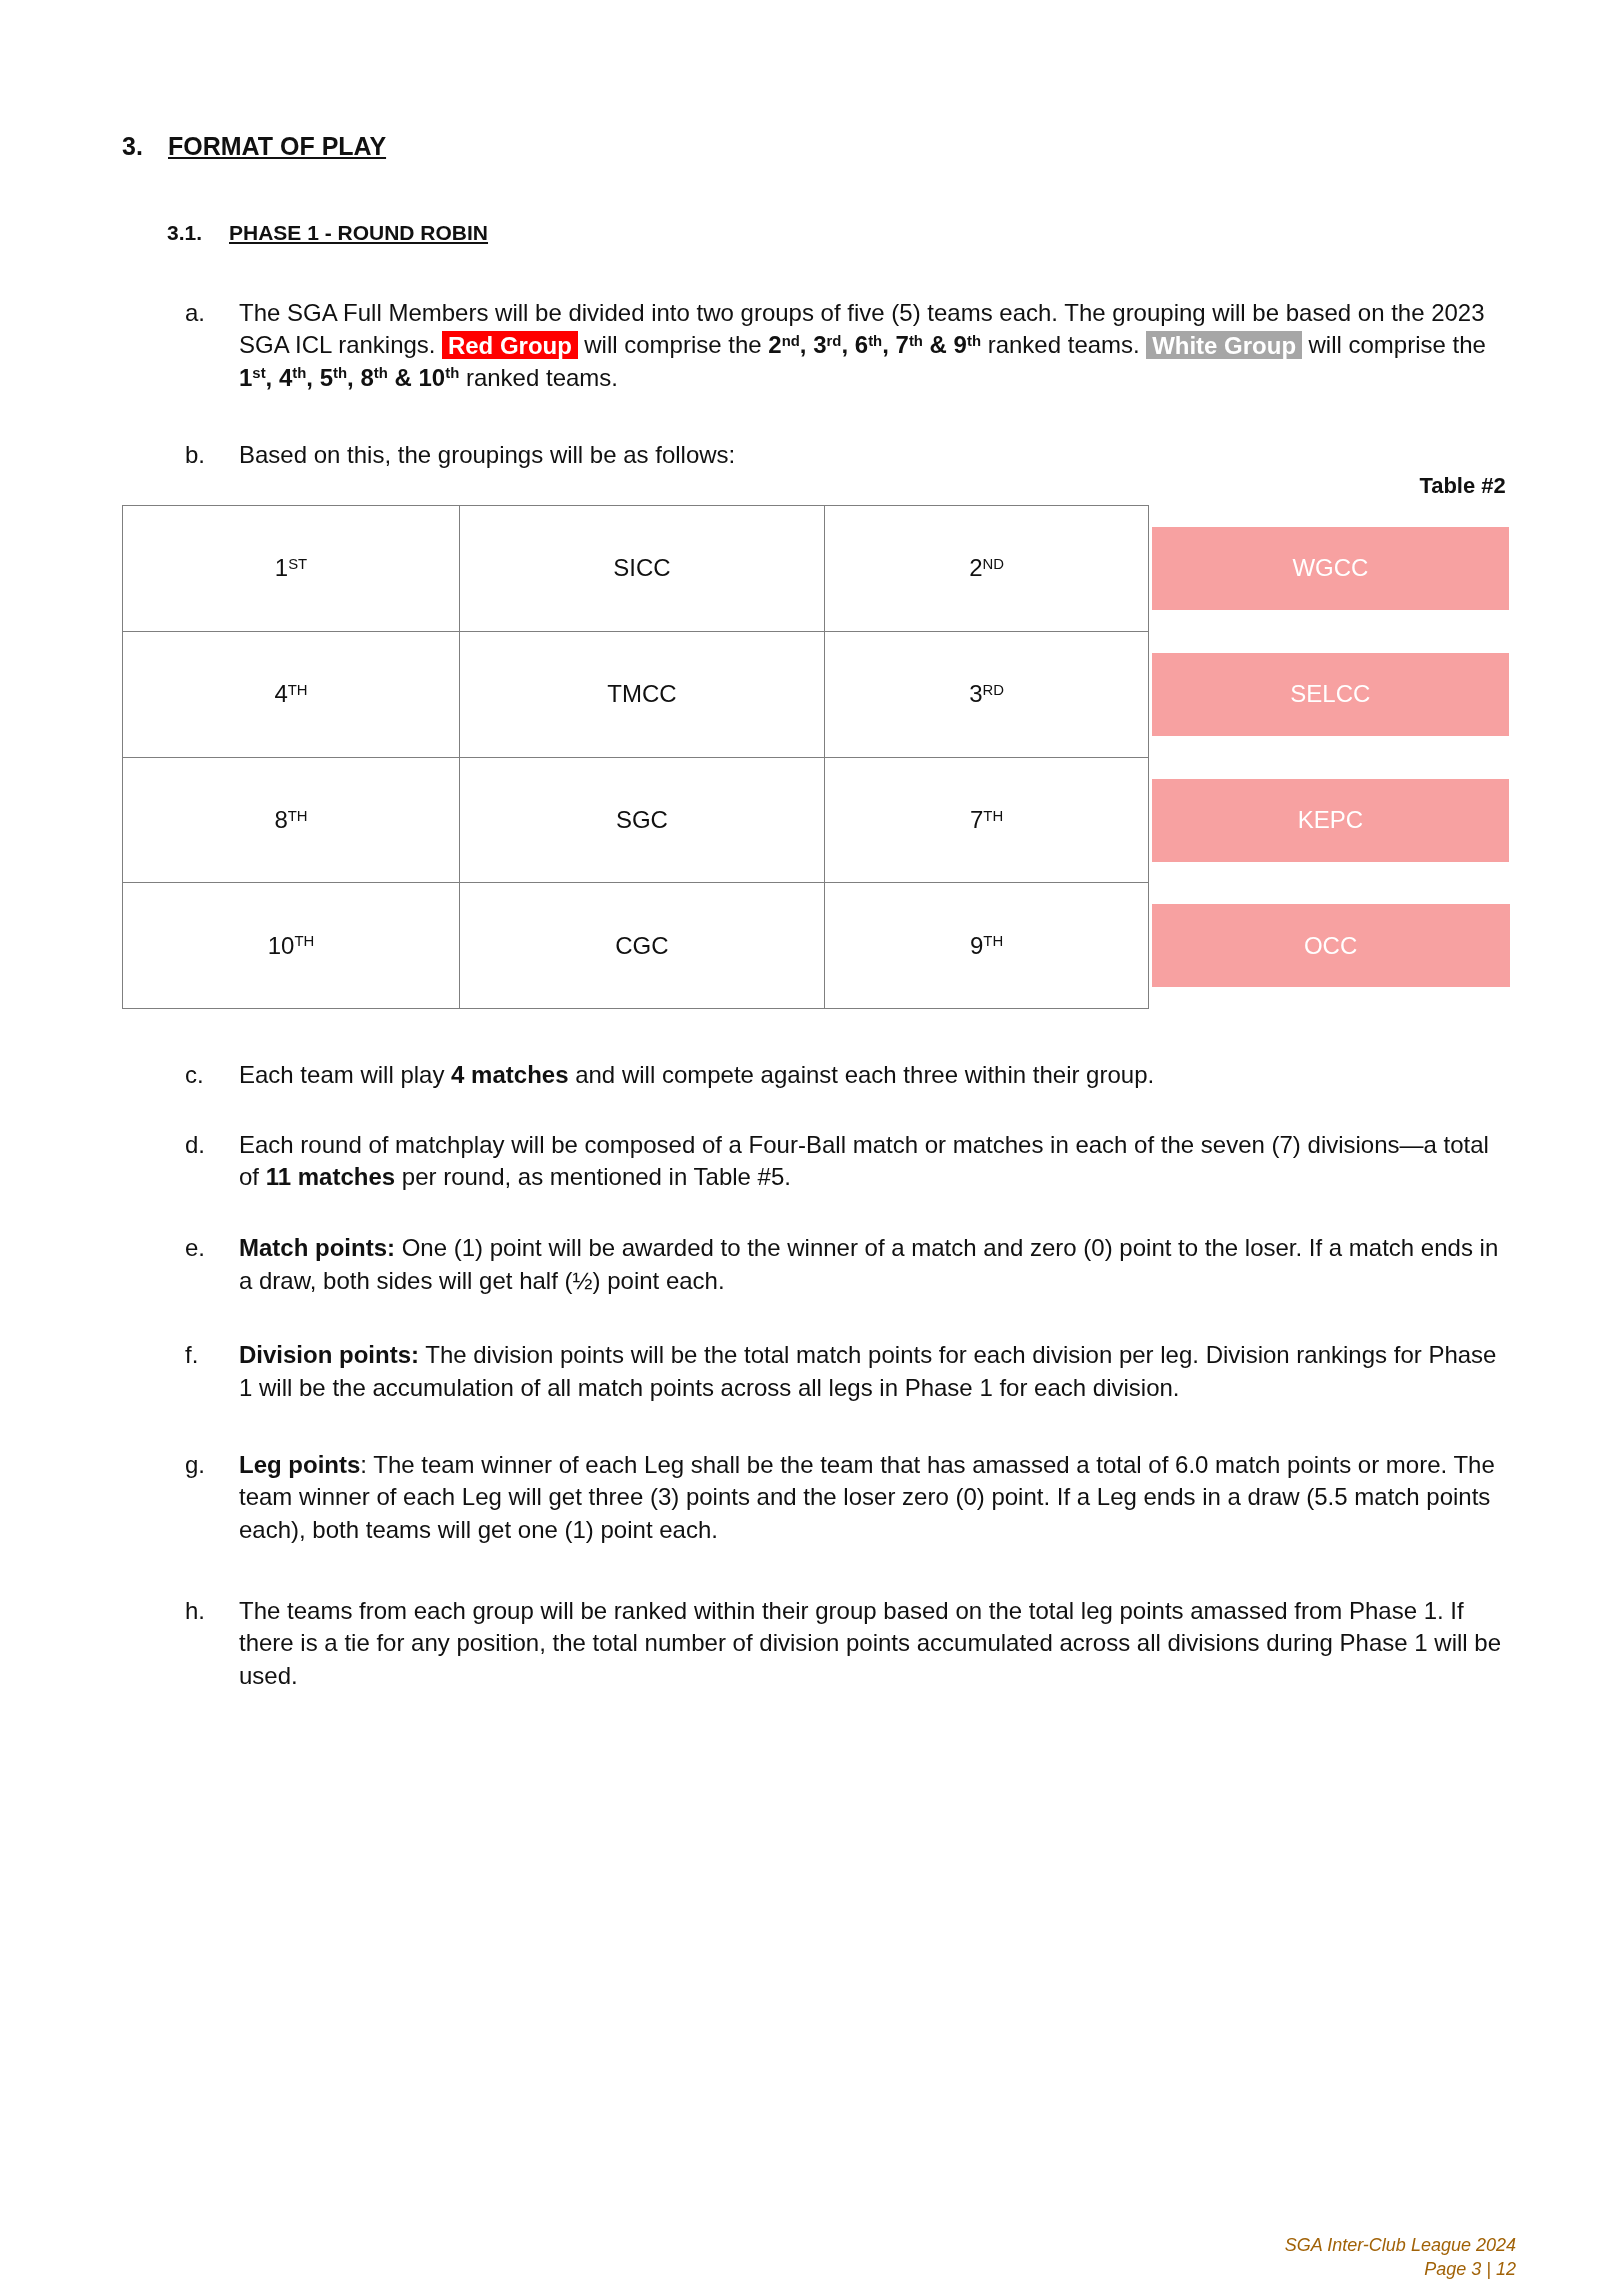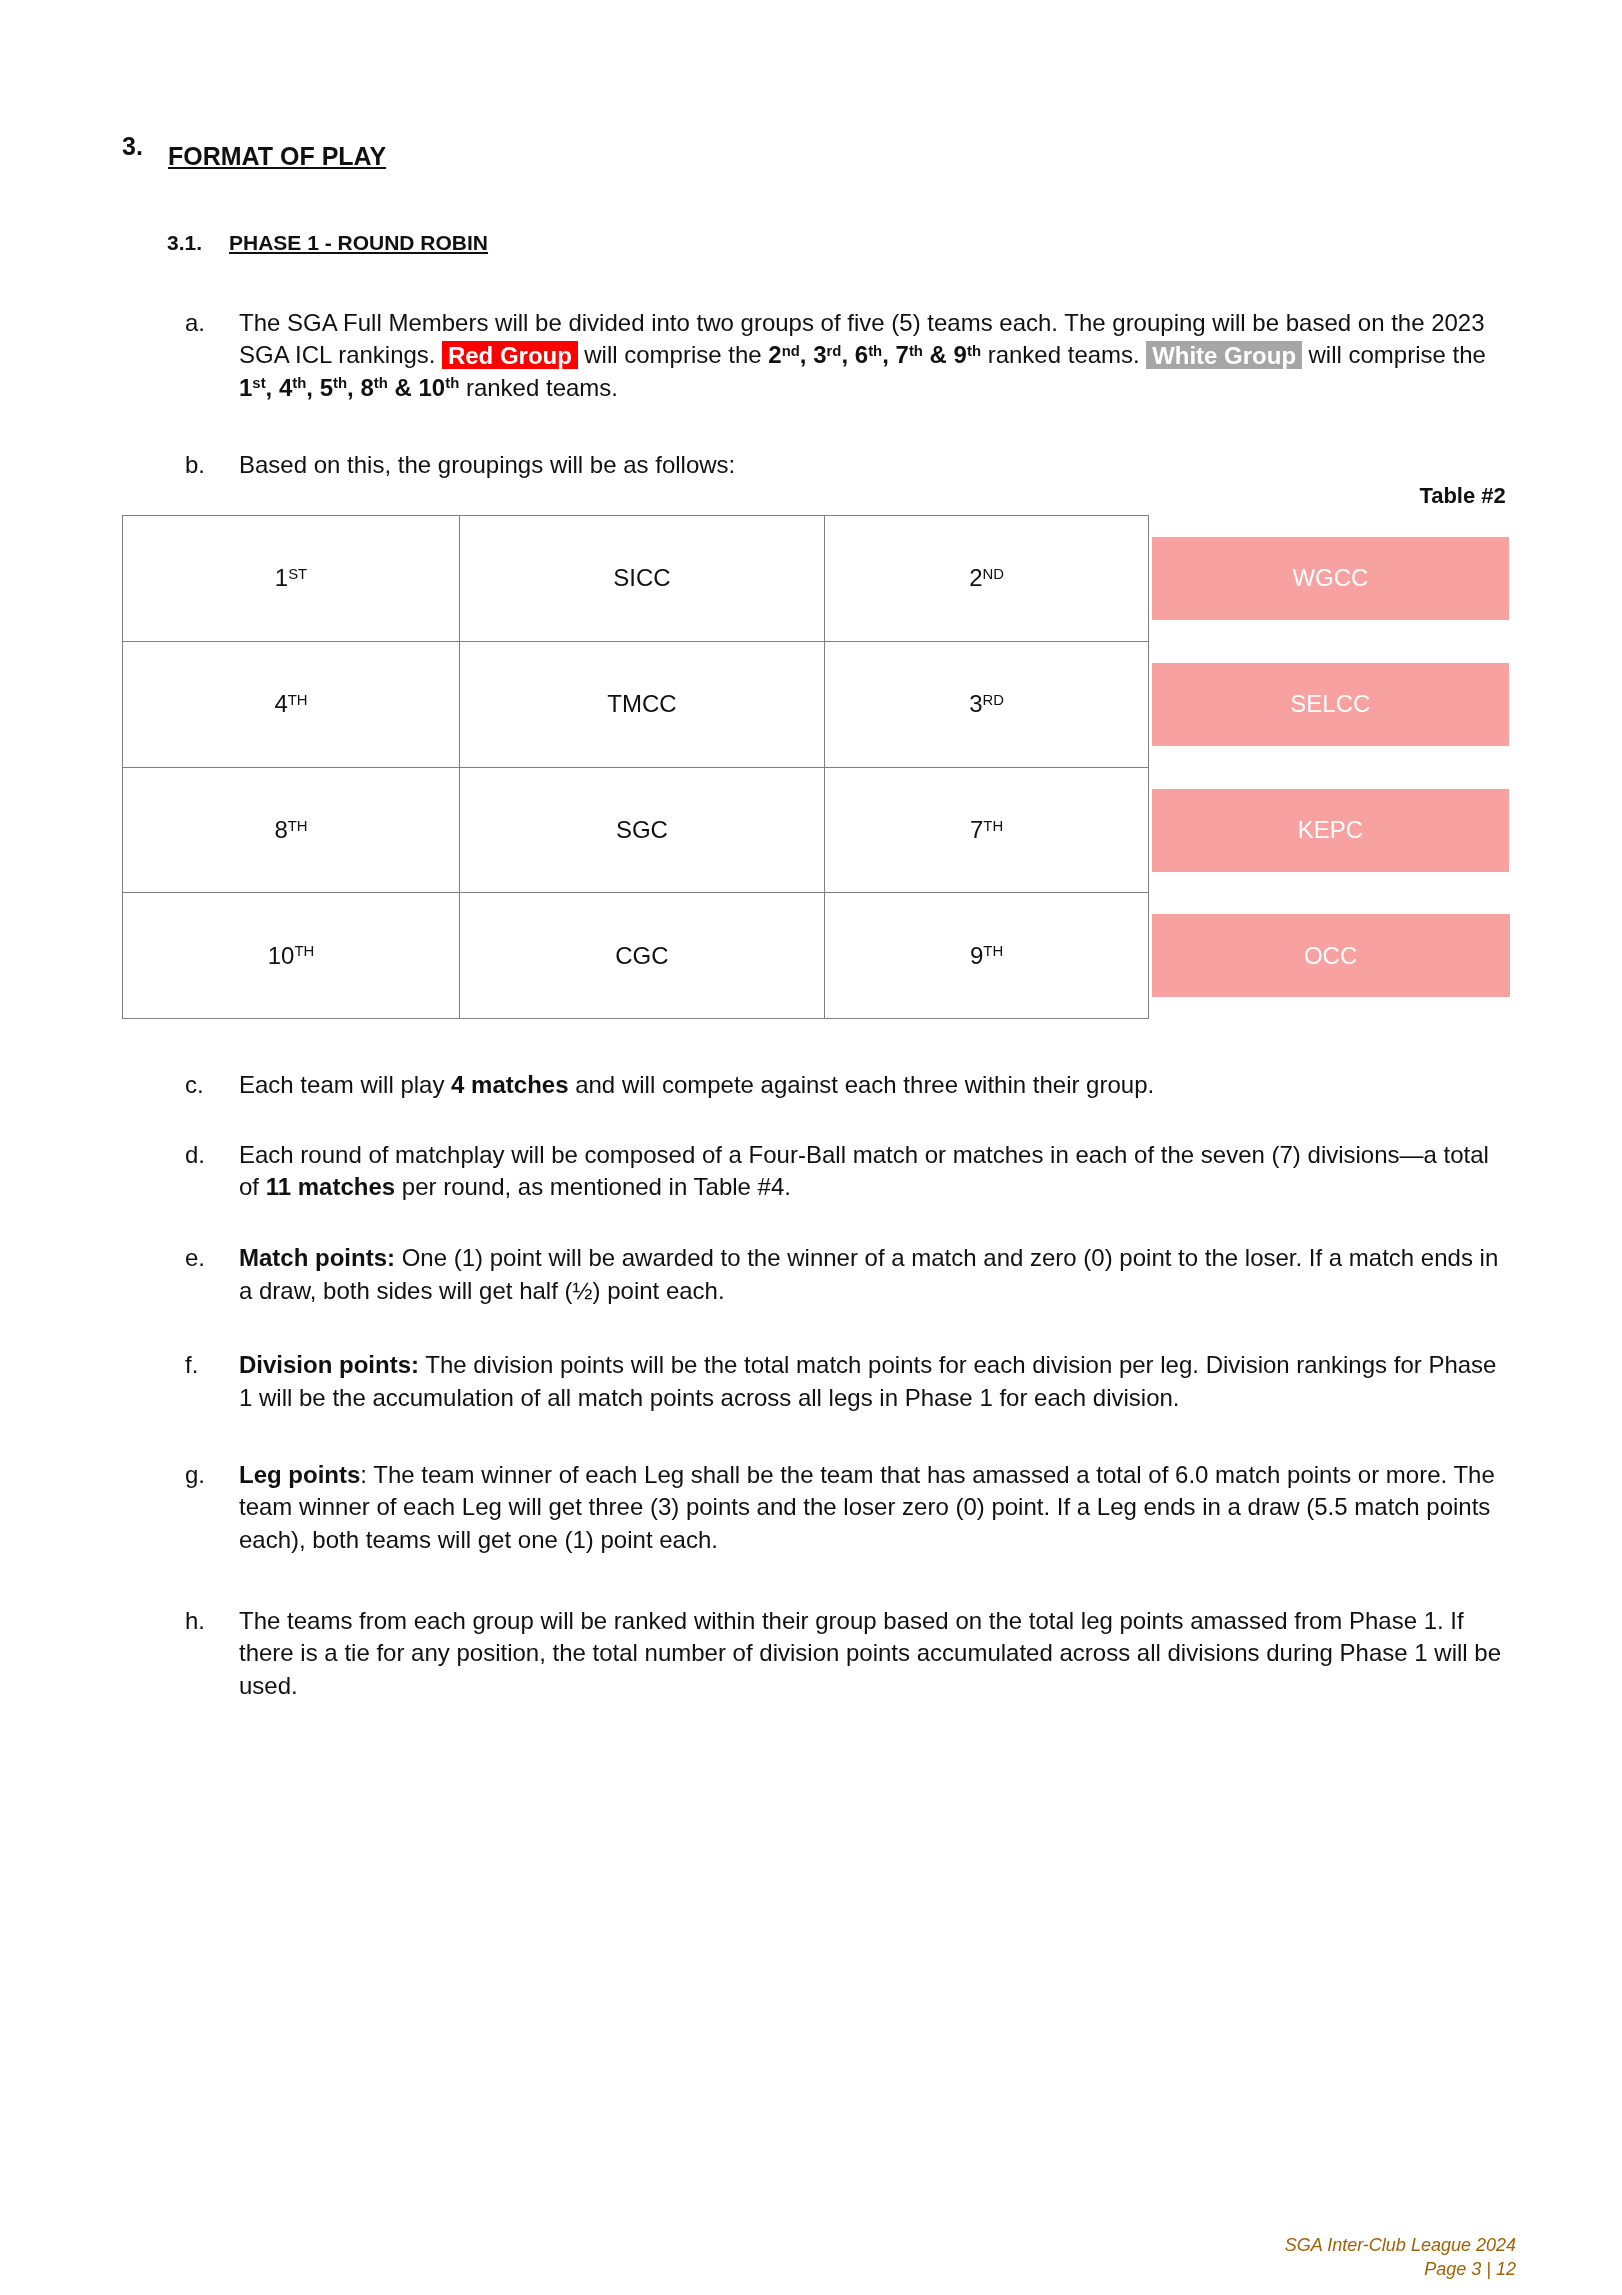--- a/index.html
+++ b/index.html
@@ -33,21 +33,21 @@
   .hl-red  { background: var(--hl-red, #FF0000); color: #ffffff; padding: 0.8px 5.7px; }
   .hl-gray { background: var(--hl-gray, #A6A6A6); color: #ffffff; padding: 0.8px 5.7px; }
 
   
   .section-heading {
     font-weight: bold;
     font-size: 25px;
     display: flex;
   }
   .section-heading .num { width: 46px; flex: 0 0 auto; }
-  .section-heading .title { text-decoration: underline; margin-top: 10px; }
+  .section-heading .title { text-decoration: underline; }
 
   .subsection-heading {
     margin: 60px 0 0 45px;
     font-weight: bold;
     font-size: 21px;
     display: flex;
   }
   .subsection-heading .num { width: 62px; flex: 0 0 auto; }
   .subsection-heading .title { text-decoration: underline; }
 
@@ -202,21 +202,21 @@
     </tbody>
   </table>
 
   <div class="item item-c">
     <span class="letter">c.</span>
     <span class="body"><span>Each team will play </span><span class="b">4 matches</span><span> and will compete against each three within their group.</span></span>
   </div>
 
   <div class="item item-d">
     <span class="letter">d.</span>
-    <span class="body"><span>Each round of matchplay will be composed of a Four-Ball match or matches in each of the seven (7) divisions—a total of </span><span class="b">11 matches</span><span> per round, as mentioned in Table #4.</span></span>
+    <span class="body"><span>Each round of matchplay will be composed of a Four-Ball match or matches in each of the seven (7) divisions—a total of </span><span class="b">11 matches</span><span> per round, as mentioned in Table #5.</span></span>
   </div>
 
   <div class="item item-e">
     <span class="letter">e.</span>
     <span class="body"><span class="b">Match points:</span><span> One (1) point will be awarded to the winner of a match and zero (0) point to the loser. If a match ends in a draw, both sides will get half (½) point each.</span></span>
   </div>
 
   <div class="item item-f">
     <span class="letter">f.</span>
     <span class="body"><span class="b">Division points:</span><span> The division points will be the total match points for each division per leg. Division rankings for Phase 1 will be the accumulation of all match points across all legs in Phase 1 for each division.</span></span>

